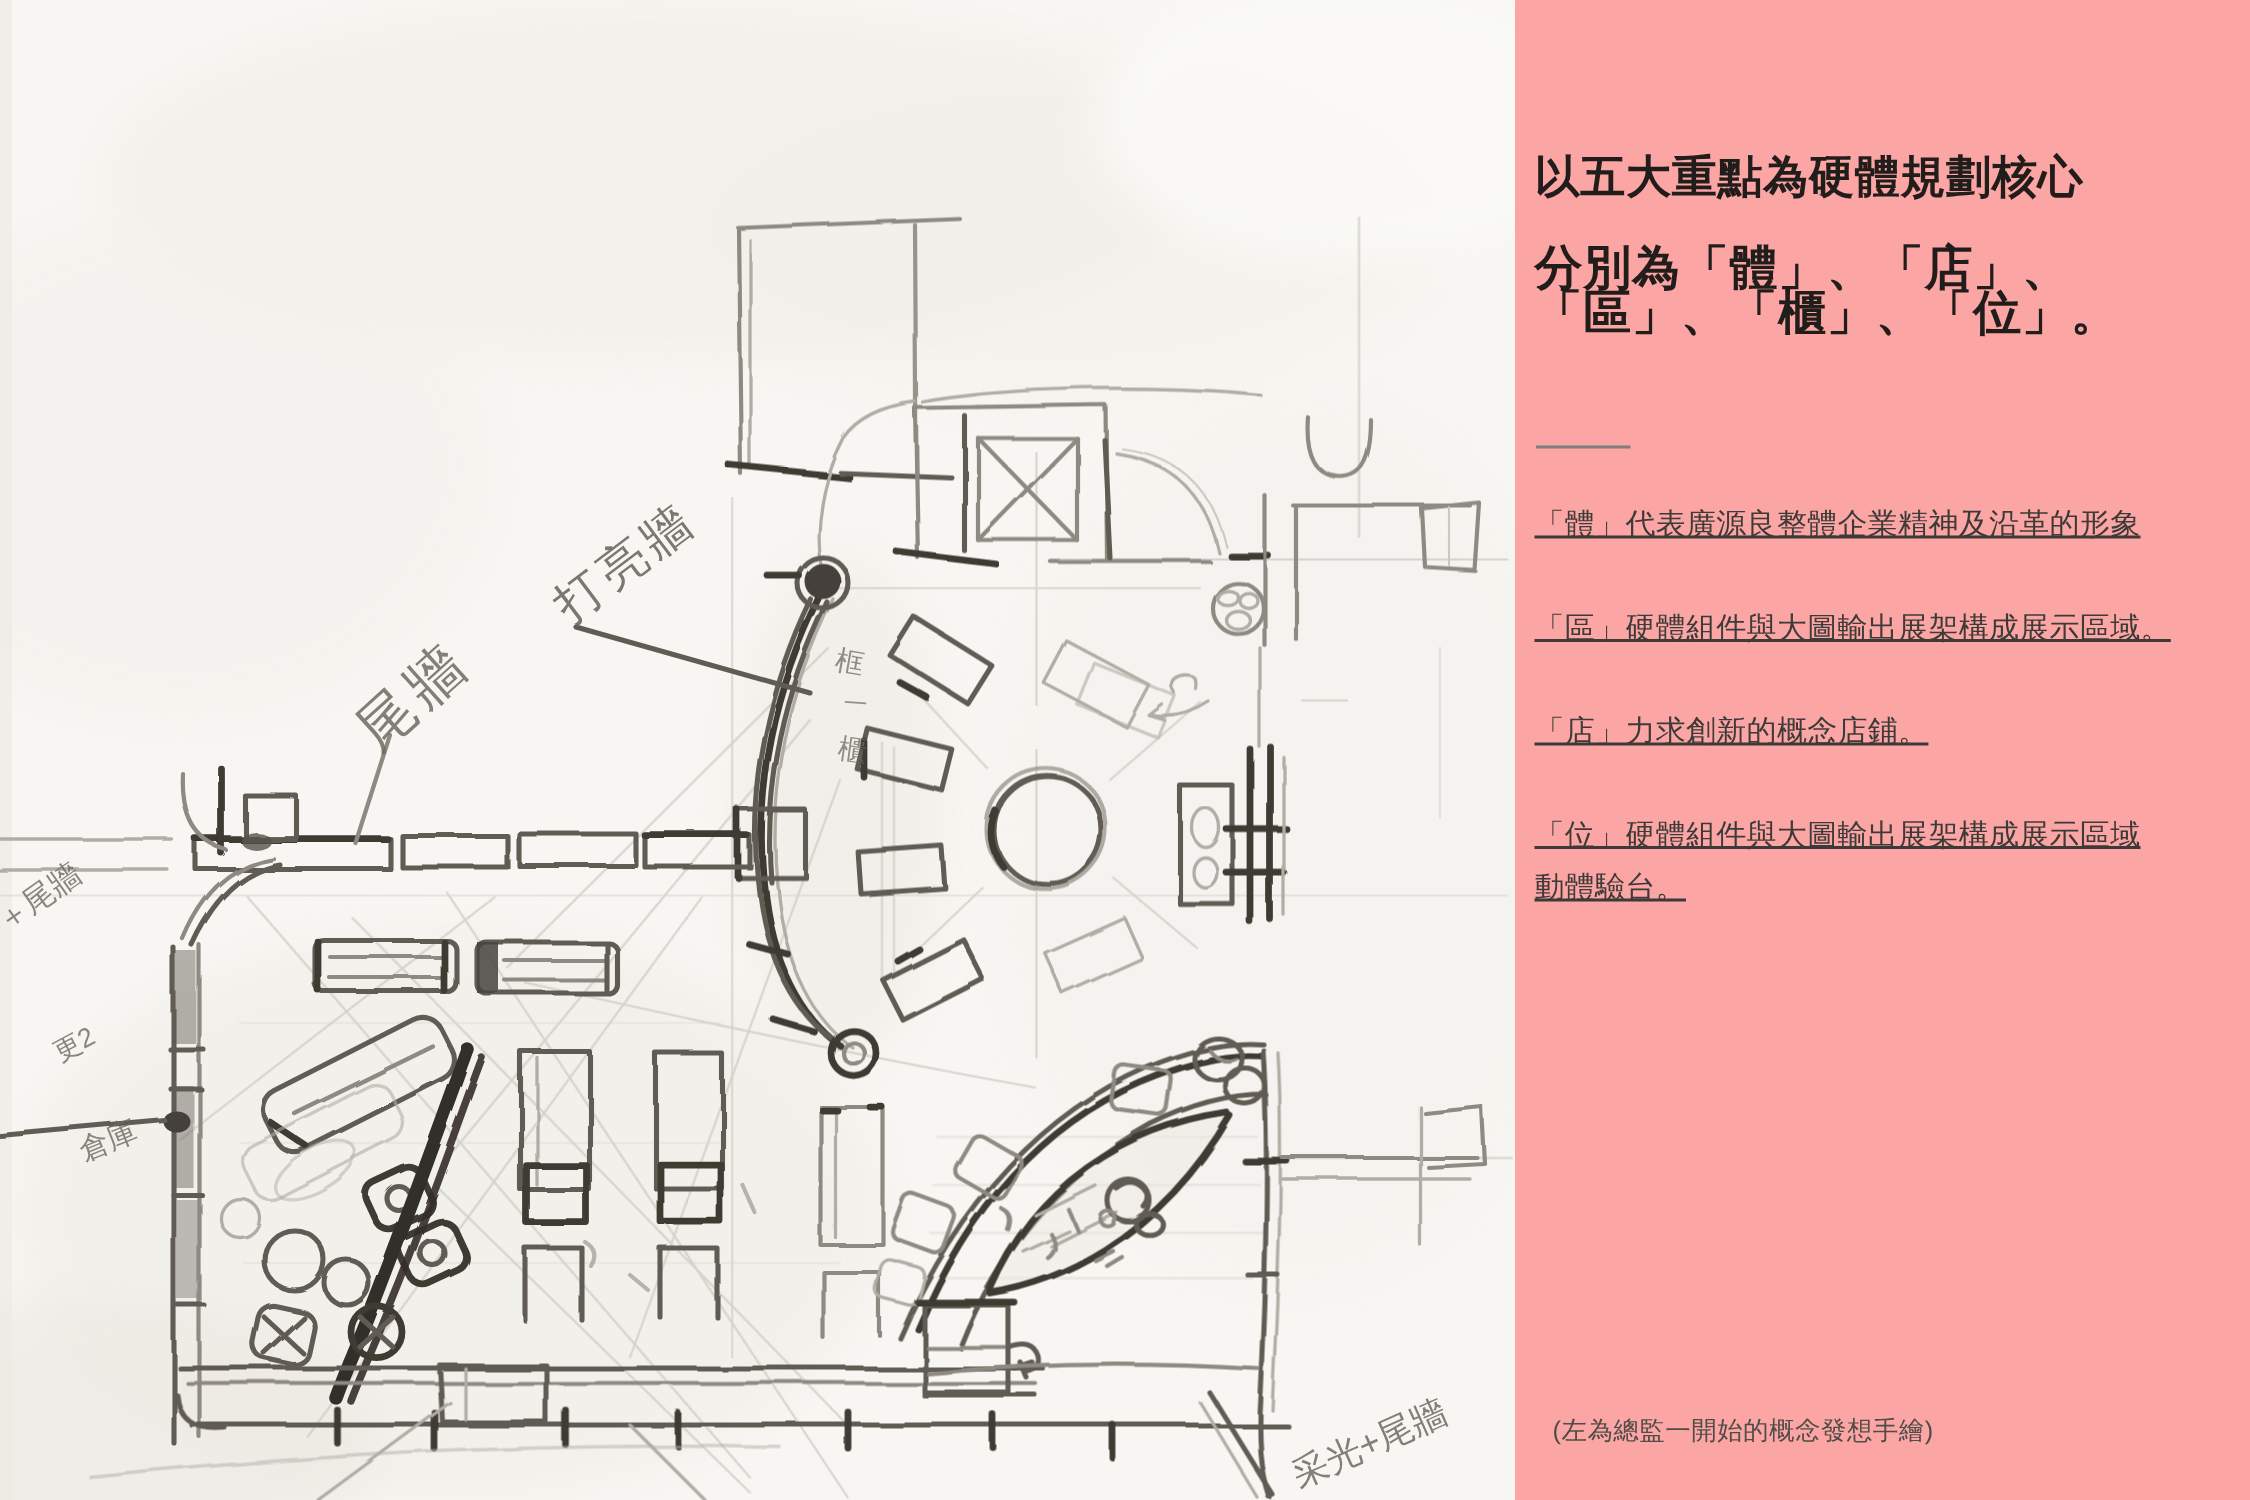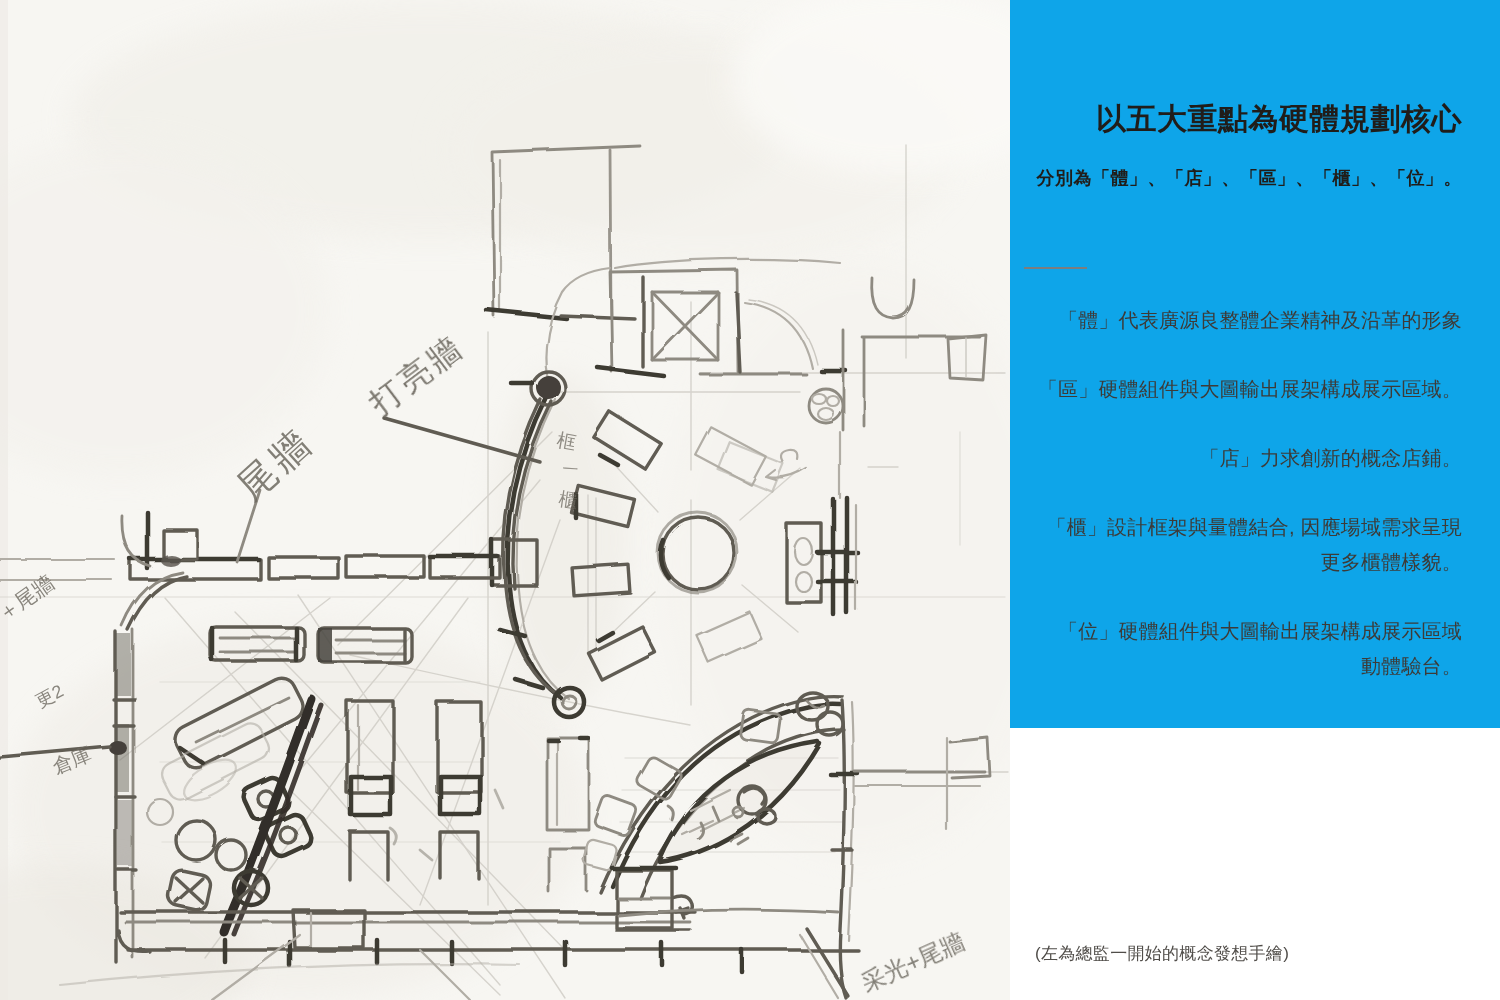--- a/index.html
+++ b/index.html
@@ -9,28 +9,28 @@
   #sketch-wrap{position:absolute;left:0;top:0;width:1010px;height:1000px;background:#f7f6f2;}
   svg text{font-family:"Liberation Sans",sans-serif;}
   .stk{fill:none;stroke-linecap:round;stroke-linejoin:round;}
   .xl{stroke:#cbc8c1;stroke-width:1.4;}
   .l{stroke:#b1ada5;stroke-width:2.2;}
   .m{stroke:#8e8a81;stroke-width:2.8;}
   .d{stroke:#605c53;stroke-width:3.4;}
   .xd{stroke:#3e3a33;stroke-width:4.5;}
   .hw{fill:#6e6a61;}
   
-  #panel{position:absolute;left:1010px;top:0;width:490px;height:728px;background:#0ea5e9;text-align:right;}
+  #panel{position:absolute;left:1010px;top:0;width:490px;height:1000px;background:#fca5a5;}
   #panel-inner{padding:0 38px 0 13px;}
   .title{margin:0;padding-top:101px;font-size:30px;line-height:36px;font-weight:bold;
          color:#201d1a;letter-spacing:0.5px;}
-  .subtitle{margin:26px 0 0 0;font-size:18px;line-height:30px;font-weight:bold;
+  .subtitle{margin:26px 0 0 0;font-size:32px;line-height:30px;font-weight:bold;
             color:#201d1a;letter-spacing:0.5px;}
   .divider{width:63px;height:0;border-top:2px solid #7d7d7d;margin:74px 0 0 1px;}
-  .para{margin:0;padding:0;font-size:20px;line-height:35px;color:#3d3b38;letter-spacing:0.2px;}
+  .para{margin:0;padding:0;font-size:20px;line-height:35px;color:#3d3b38;letter-spacing:0.2px;text-decoration:underline;}
   .para-block{margin-top:34px;}
   .para-block:first-of-type{margin-top:35px;}
   .pline{display:block;min-height:0;}
   .pline:empty{display:none;}
   .caption{position:absolute;left:25px;top:942px;font-size:17px;color:#504d49;letter-spacing:0.3px;}
 </style>
 </head>
 <body>
 
 <div id="page">
@@ -315,26 +315,20 @@
         </p>
       </div>
       <div class="para-block">
         <p class="para">
           <span class="pline">「店」力求創新的概念店鋪。</span>
 
         </p>
       </div>
       <div class="para-block">
         <p class="para">
-          <span class="pline">「櫃」設計框架與量體結合, 因應場域需求呈現</span>
-          <span class="pline">更多櫃體樣貌。</span>
-        </p>
-      </div>
-      <div class="para-block">
-        <p class="para">
           <span class="pline">「位」硬體組件與大圖輸出展架構成展示區域</span>
           <span class="pline">動體驗台。</span>
         </p>
       </div>
     </div>
     <div class="caption">(左為總監一開始的概念發想手繪)</div>
   </div>
 
 </div>
 

